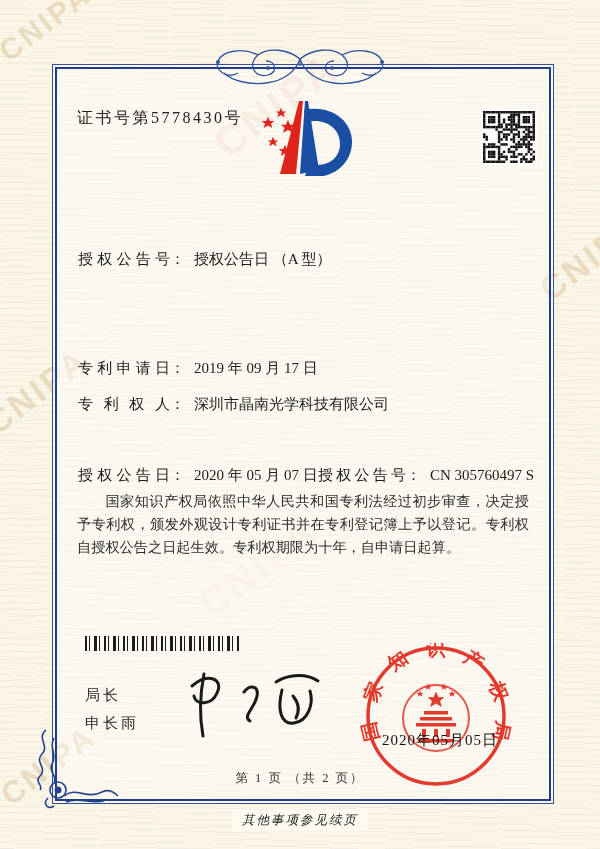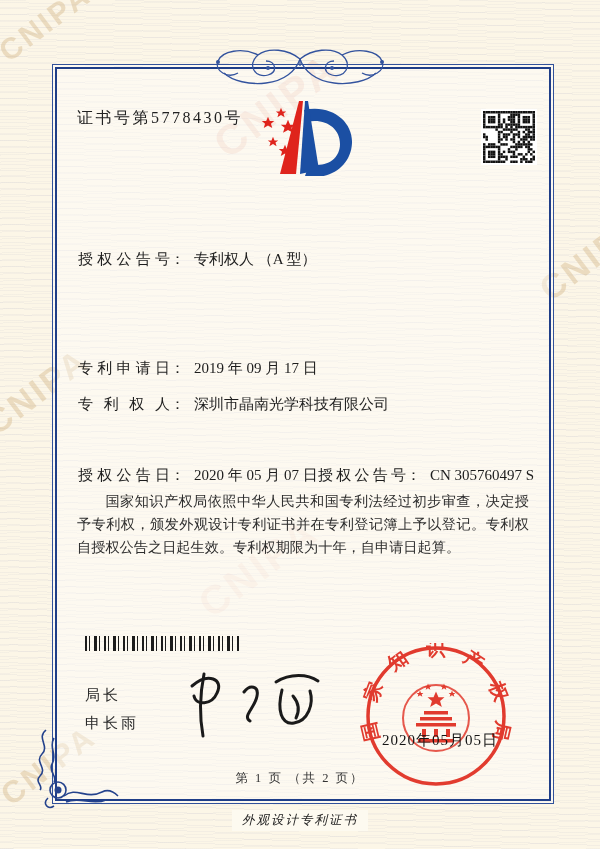--- a/index.html
+++ b/index.html
@@ -369,21 +369,21 @@
         <rect x="30" y="50" width="2.5" height="2.5"></rect>
         <rect x="32.5" y="50" width="2.5" height="2.5"></rect>
         <rect x="37.5" y="50" width="2.5" height="2.5"></rect>
         <rect x="42.5" y="50" width="2.5" height="2.5"></rect>
         <rect x="45" y="50" width="2.5" height="2.5"></rect>
         <rect x="47.5" y="50" width="2.5" height="2.5"></rect>
       </svg></div>
 
 
   <div class="field" style="top:250px">
-    <span class="flabel">授权公告号</span><span>：</span><span class="fvalue">专利权人 （A 型）</span>
+    <span class="flabel">授权公告号</span><span>：</span><span class="fvalue">授权公告日 （A 型）</span>
   </div>
   <div class="field" style="top:359px">
     <span class="flabel">专利申请日</span><span>：</span><span class="fvalue">2019 年 09 月 17 日</span>
   </div>
   <div class="field" style="top:395px">
     <span class="flabel">专利权人</span><span>：</span><span class="fvalue">深圳市晶南光学科技有限公司</span>
   </div>
   <div class="field" style="top:466px">
     <span class="flabel">授权公告日</span><span>：</span><span class="fvalue">2020 年 05 月 07 日</span>
     <span class="pair2">
@@ -438,16 +438,16 @@
         <rect x="98" y="86" width="4" height="8" fill="#df2b1e"></rect>
         <rect x="70" y="96" width="36" height="3.5" fill="#df2b1e"></rect>
       </g>
     </svg>
     <div class="seal-date">2020年05月05日</div>
   </div>
 
   <div class="page-number">第 1 页 （共 2 页）</div>
 
   <div class="continuation">
-    <span>外观设计专利证书</span>
+    <span>其他事项参见续页</span>
   </div>
 
 </div>
 
 </body></html>

